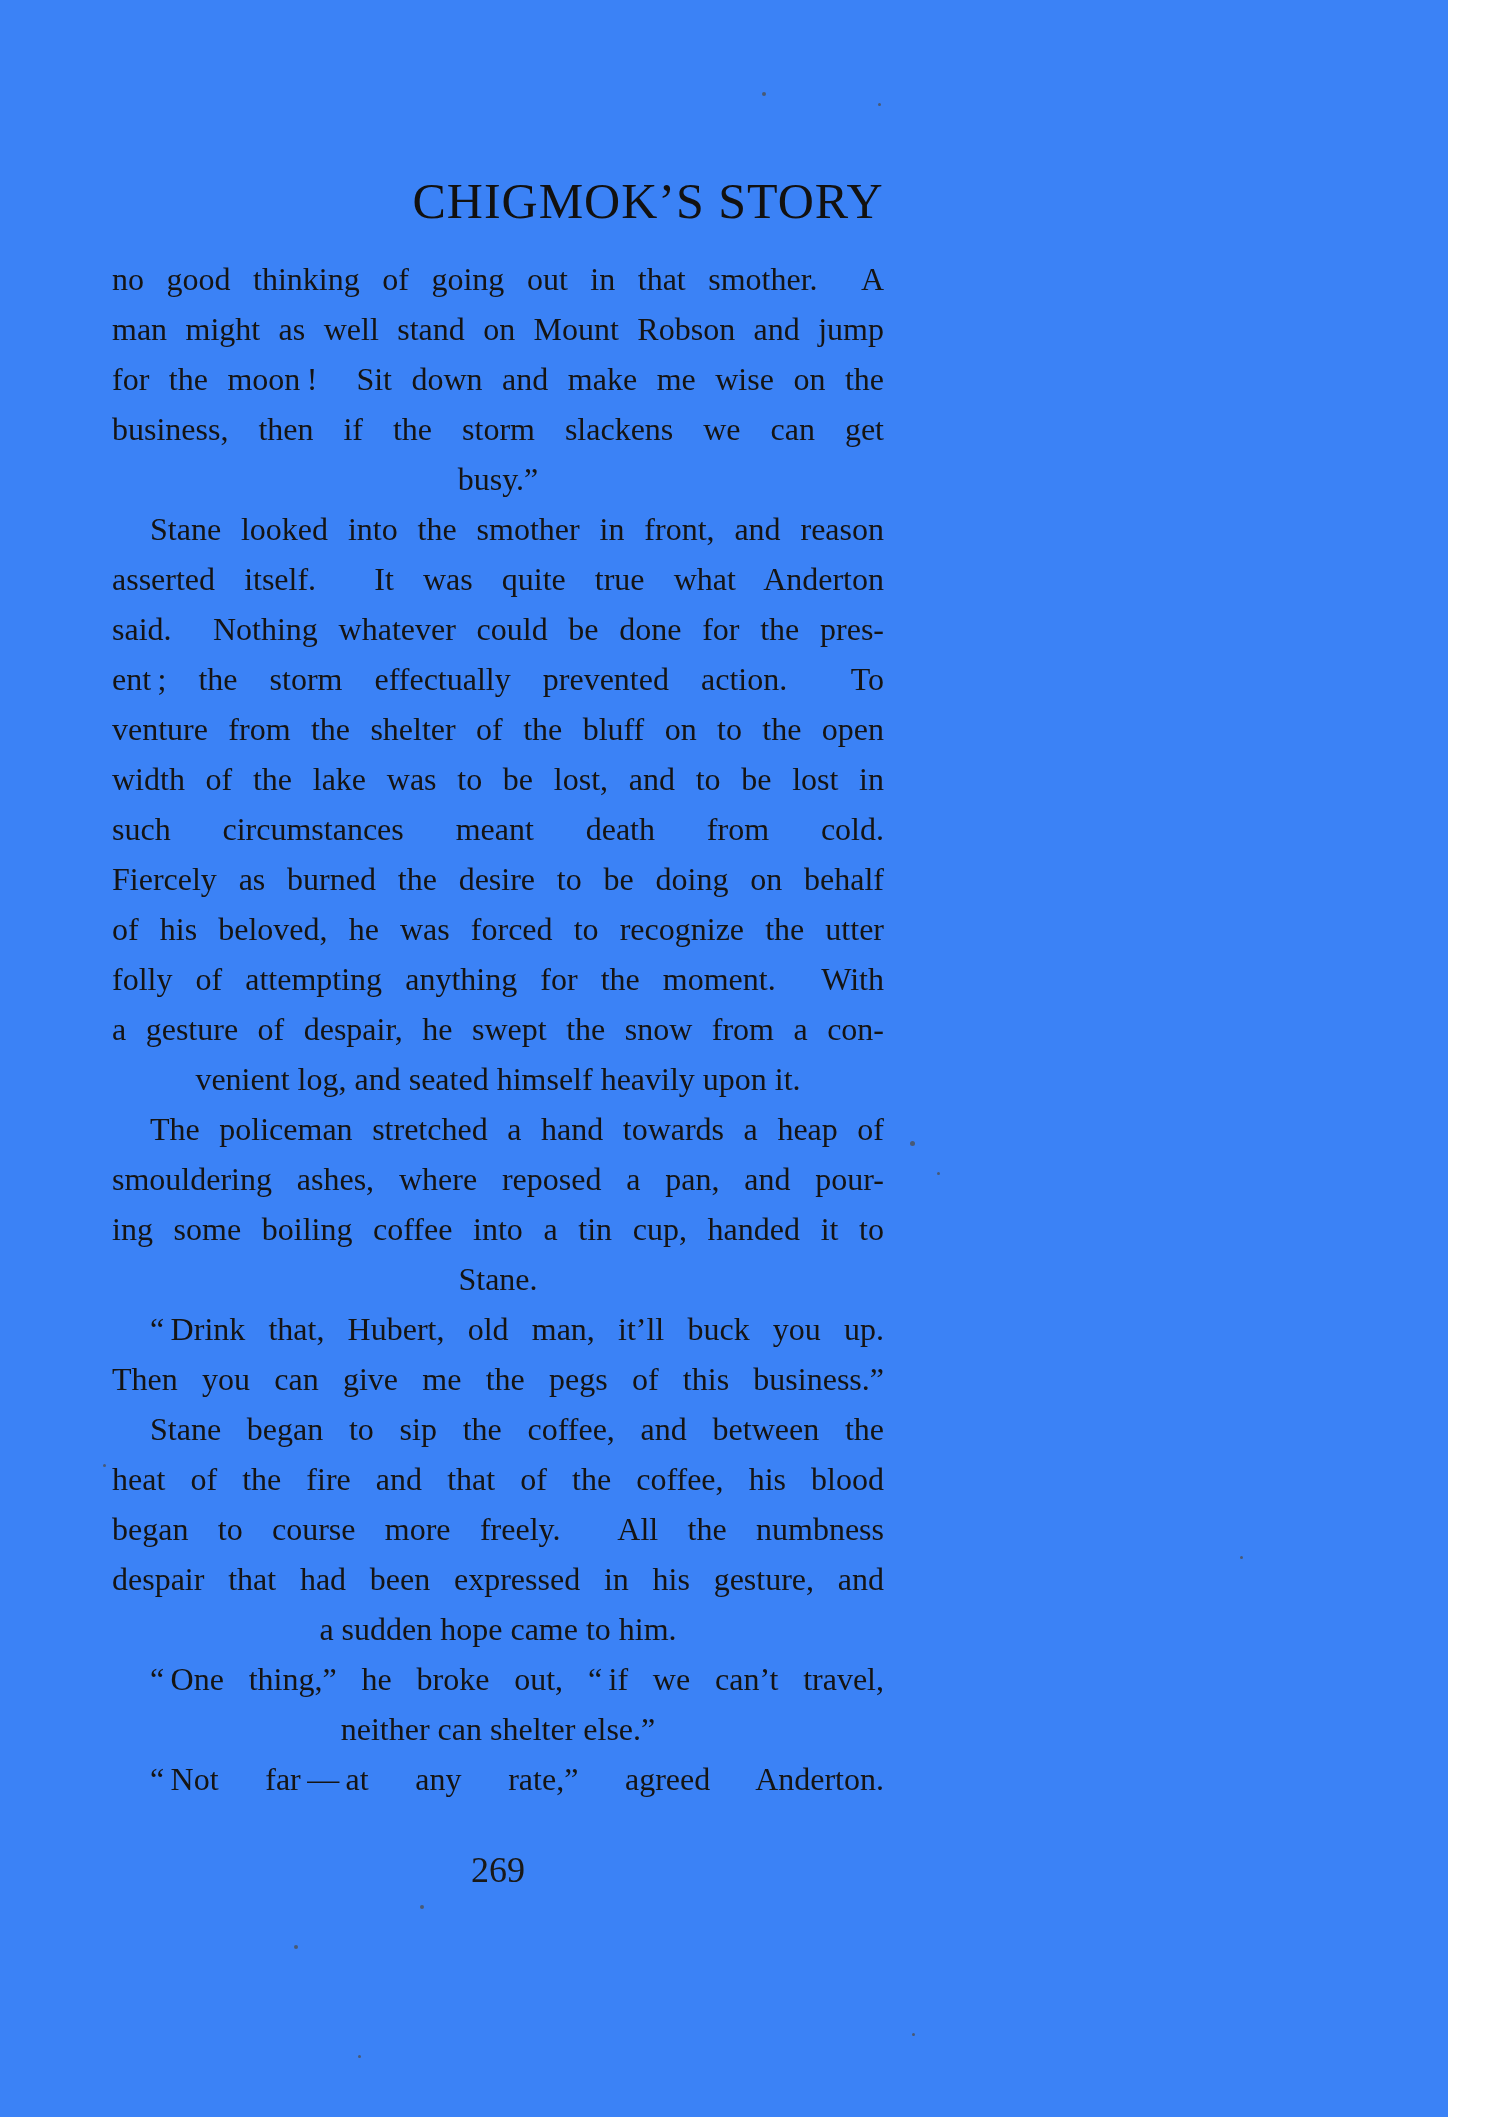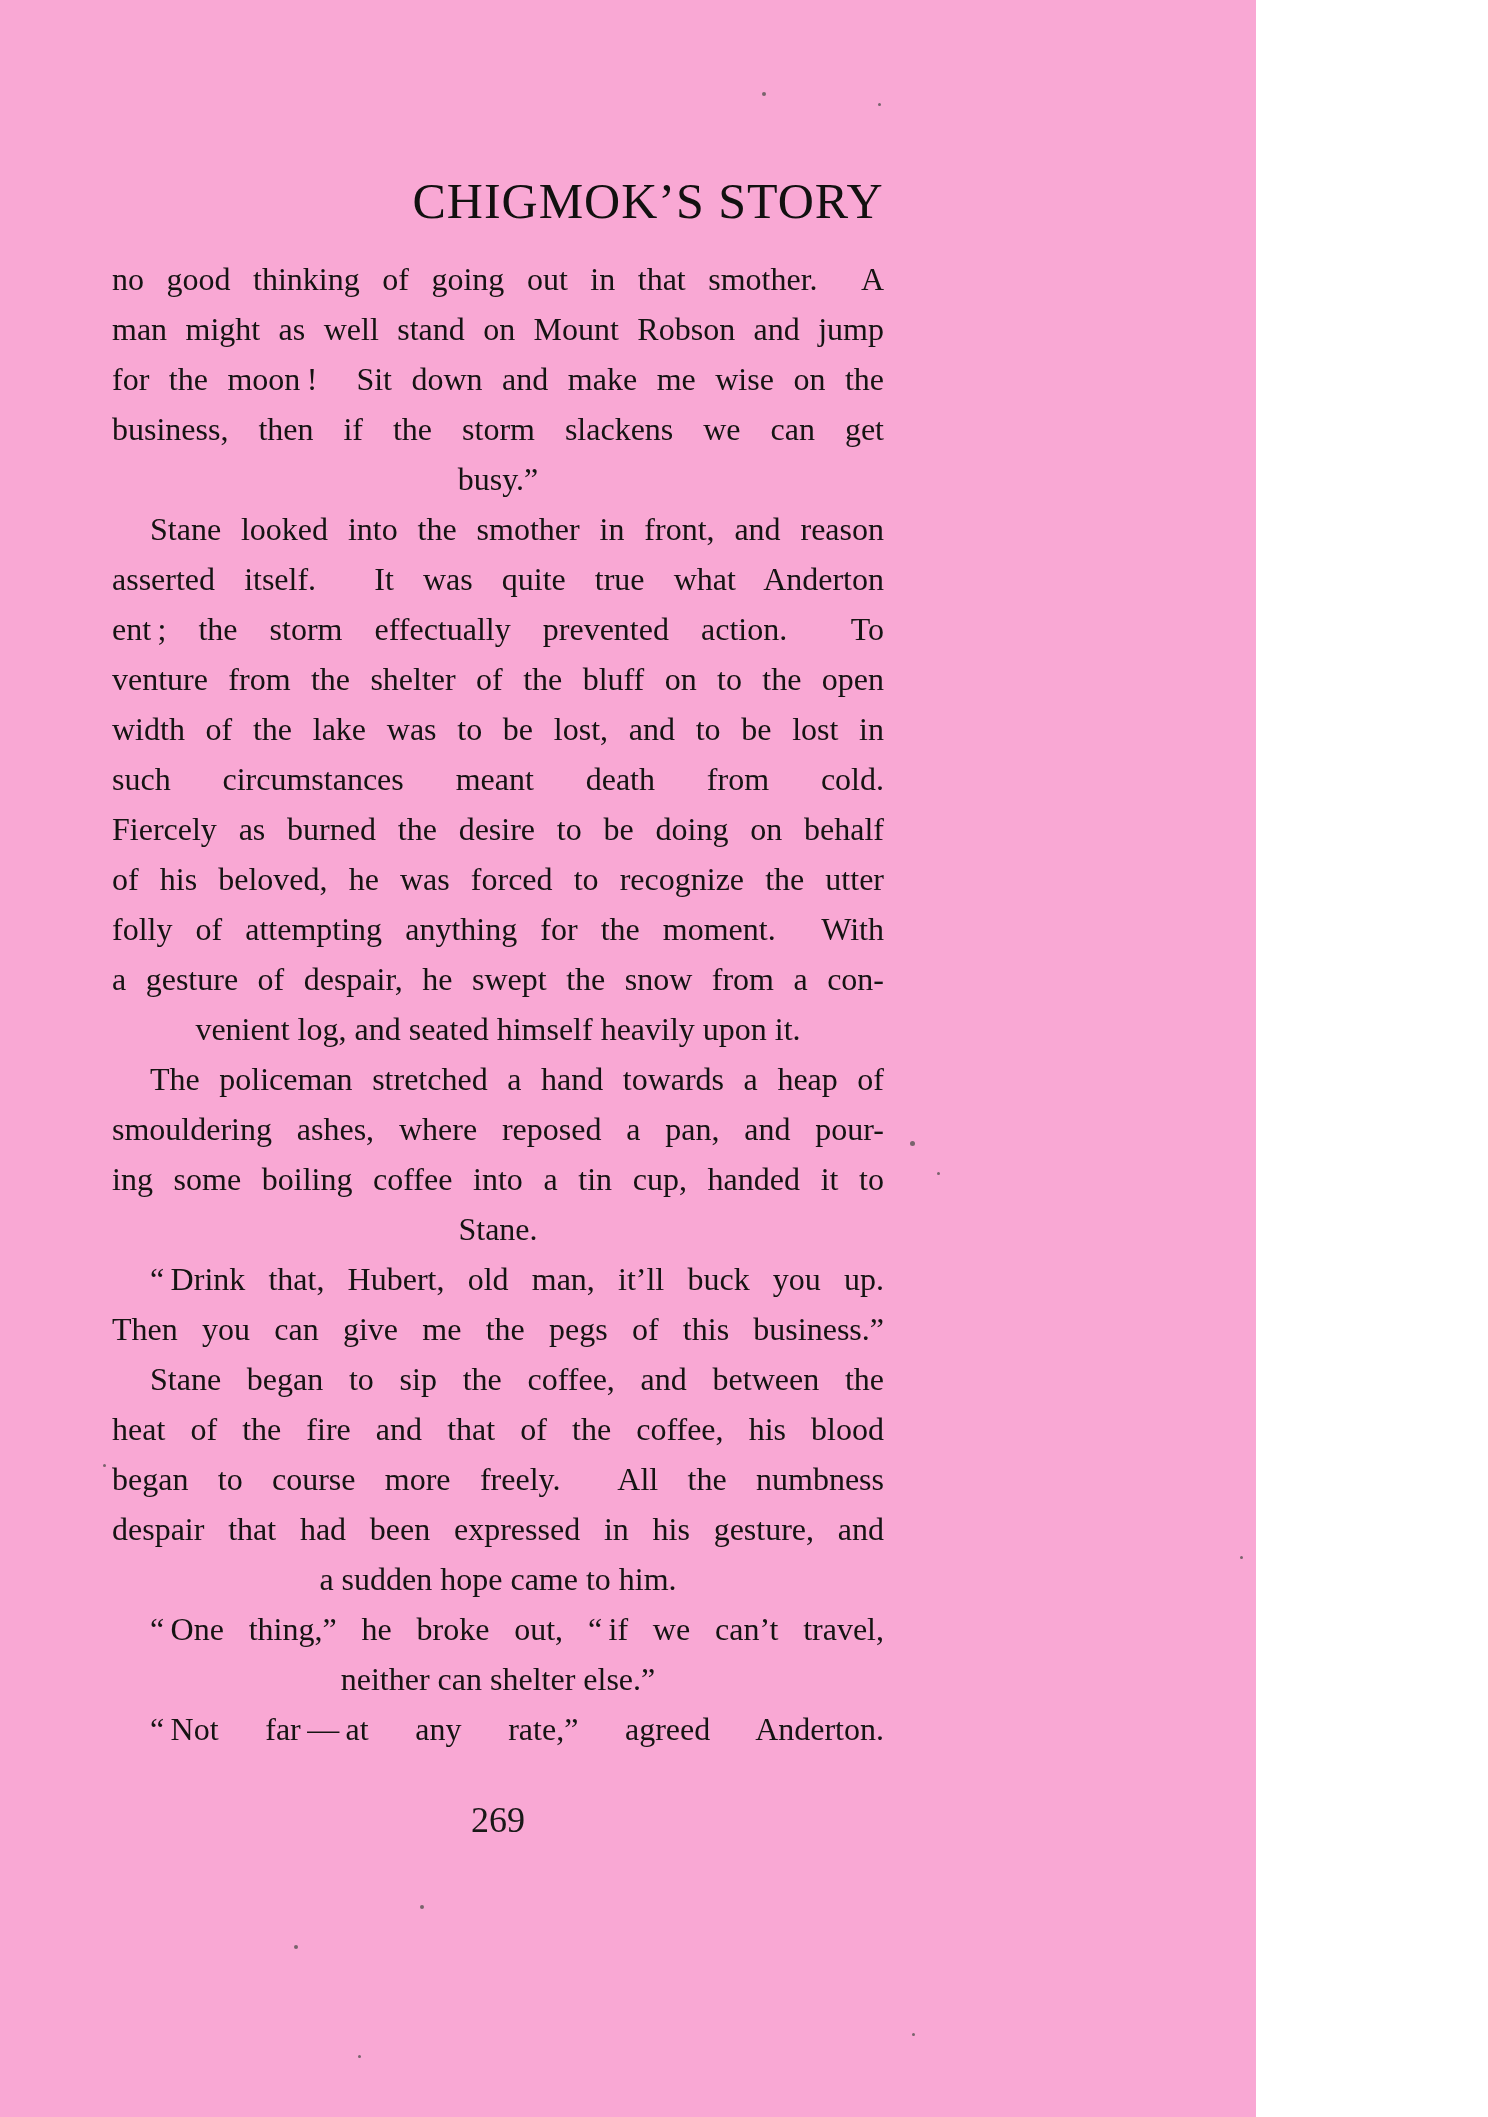--- a/index.html
+++ b/index.html
@@ -2,23 +2,23 @@
 <html><head>
 <meta charset="utf-8">
 <style>
   html, body {
     margin: 0;
     padding: 0;
     background: #ffffff;
   }
   .page {
     position: relative;
-    width: 1256px;
+    width: 1448px;
     height: 2117px;
-    background: #f9a8d4;
+    background: #3b82f6;
     overflow: hidden;
     font-family: "Liberation Serif", "DejaVu Serif", serif;
     color: #151413;
   }
   .textblock {
     position: absolute;
     left: 112px;
     top: 150px;
     width: 772px;
   }
@@ -75,20 +75,21 @@
   <div class="textblock">
     <div class="title">CHIGMOK’S STORY</div>
     <div>
         <div class="line j">no good thinking of going out in that smother.&nbsp; A</div>
         <div class="line j">man might as well stand on Mount Robson and jump</div>
         <div class="line j">for the moon !&nbsp; Sit down and make me wise on the</div>
         <div class="line j">business, then if the storm slackens we can get</div>
         <div class="line">busy.”</div>
         <div class="line j indent">Stane looked into the smother in front, and reason</div>
         <div class="line j">asserted itself.&nbsp; It was quite true what Anderton</div>
+        <div class="line j">said.&nbsp; Nothing whatever could be done for the pres-</div>
         <div class="line j">ent ; the storm effectually prevented action.&nbsp; To</div>
         <div class="line j">venture from the shelter of the bluff on to the open</div>
         <div class="line j">width of the lake was to be lost, and to be lost in</div>
         <div class="line j">such circumstances meant death from cold.</div>
         <div class="line j">Fiercely as burned the desire to be doing on behalf</div>
         <div class="line j">of his beloved, he was forced to recognize the utter</div>
         <div class="line j">folly of attempting anything for the moment.&nbsp; With</div>
         <div class="line j">a gesture of despair, he swept the snow from a con-</div>
         <div class="line">venient log, and seated himself heavily upon it.</div>
         <div class="line j indent">The policeman stretched a hand towards a heap of</div>

